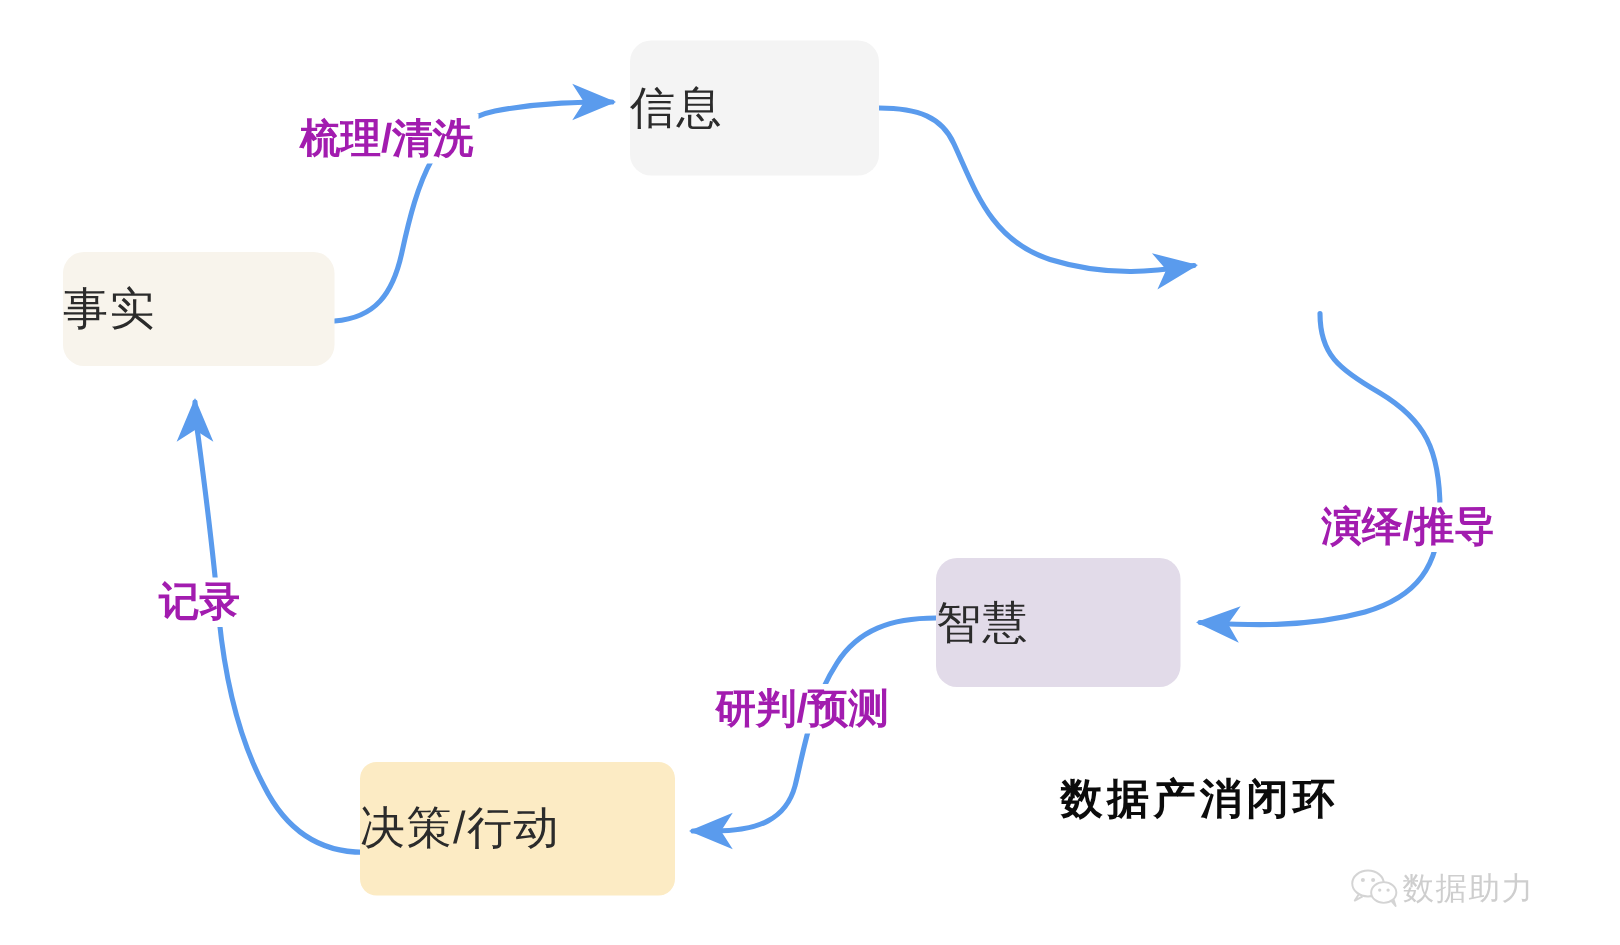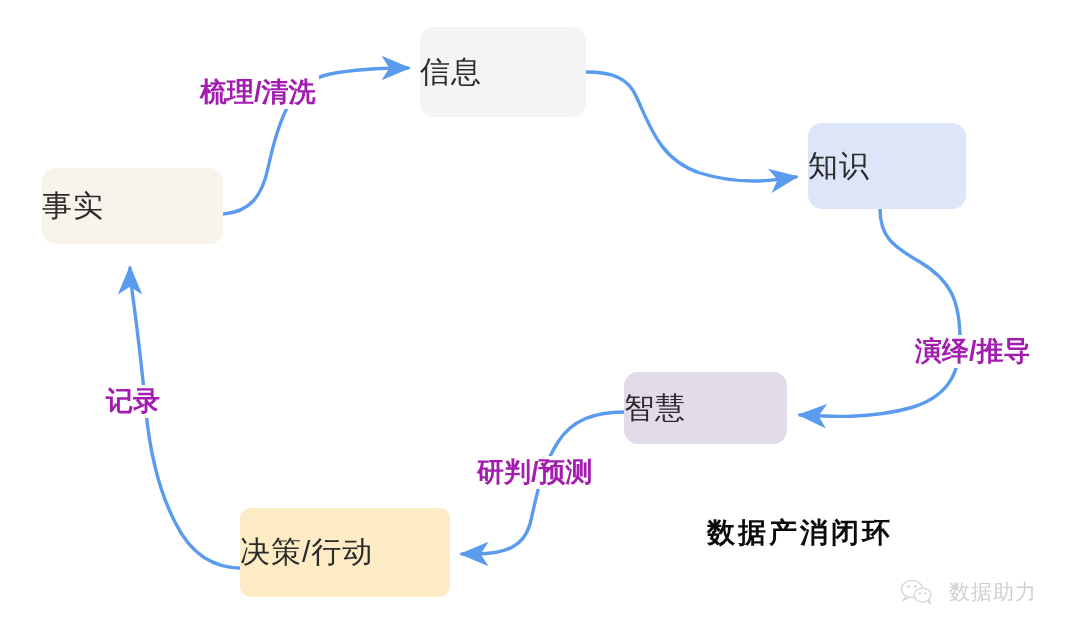--- a/index.html
+++ b/index.html
@@ -45,47 +45,47 @@
     font-weight: 600;
     letter-spacing: 0px;
     white-space: nowrap;
     background: #ffffff;
     padding: 1px 3px;
     line-height: 1.15;
   }
   #node-fact   { left: 42px;  top: 168px; width: 181px; height: 76px;  background: #f8f4ec; }
   #node-info   { left: 420px; top: 27px;  width: 166px; height: 90px;  background: #f4f4f4; }
   #node-know   { left: 808px; top: 123px; width: 158px; height: 86px;  background: #dde6f8; }
-  #node-wisdom { left: 624px; top: 372px; width: 163px; height: 72px;  background: #e2dbe9; }
+  #node-wisdom { left: 624px; top: 372px; width: 163px; height: 86px;  background: #e2dbe9; }
   #node-act    { left: 240px; top: 508px; width: 210px; height: 89px;  background: #fcebc4; border-radius: 11px; }
 
   #lbl-clean   { left: 197px; top: 76px;  }
   #lbl-refine  { left: 640px; top: 74px;  }
-  #lbl-deduce  { left: 912px; top: 335px; }
+  #lbl-deduce  { left: 878px; top: 335px; }
   #lbl-predict { left: 474px; top: 456px; }
   #lbl-record  { left: 103px; top: 385px; }
 
   #title {
     position: absolute;
     left: 707px;
     top: 514px;
     font-size: 28px;
     font-weight: 700;
     color: #0b0b0b;
     letter-spacing: 3px;
     white-space: nowrap;
     z-index: 4;
   }
   #watermark {
     position: absolute;
     left: 900px;
     top: 578px;
     display: flex;
     align-items: center;
-    gap: 15px;
+    gap: 1px;
     z-index: 5;
     opacity: 0.42;
   }
   #watermark .wm-text {
     font-size: 21px;
     color: #8c8c8c;
     letter-spacing: 1px;
     white-space: nowrap;
   }
 </style>
@@ -113,23 +113,20 @@
   </svg>
 
   <div class="node" id="node-fact" style="background: rgb(248, 244, 236);">
     <span>事实</span>
   </div>
 
   <div class="node" id="node-info" style="background: rgb(244, 244, 244);">
     <span>信息</span>
   </div>
 
-  <div class="node" id="node-know" style="background: rgb(221, 230, 248);">
-    <span>知识</span>
-  </div>
 
   <div class="node" id="node-wisdom" style="background: rgb(226, 219, 233);">
     <span>智慧</span>
   </div>
 
   <div class="node" id="node-act" style="background: rgb(252, 235, 196);">
     <span>决策/行动</span>
   </div>
 
   <div class="edge-label" id="lbl-clean">梳理/清洗</div>

